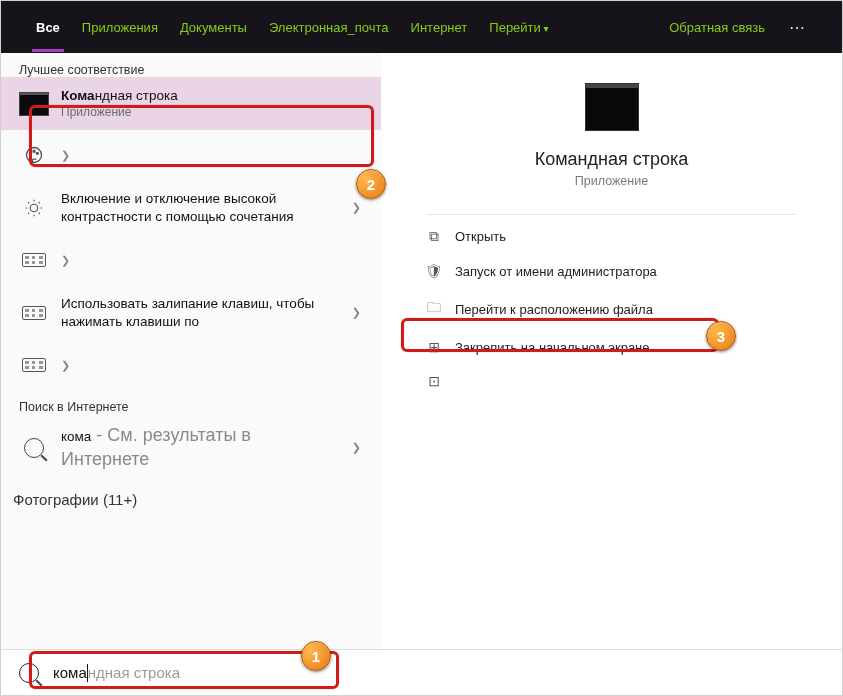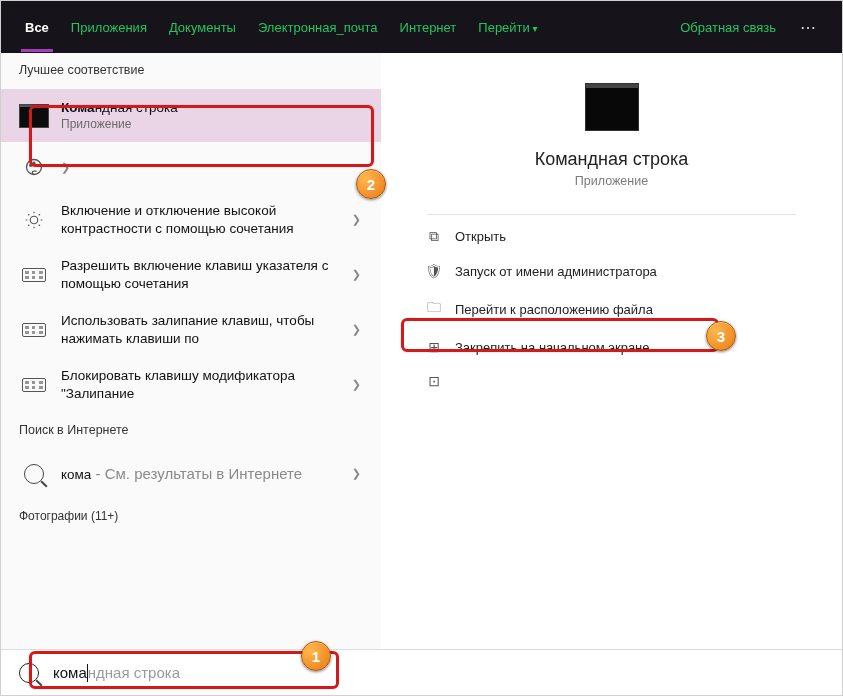--- a/index.html
+++ b/index.html
@@ -1,54 +1,54 @@
 <!DOCTYPE html>
 <html><head>
 <meta charset="utf-8">
 <style>
   * { box-sizing: border-box; margin: 0; padding: 0; }
   body { font-family: "Segoe UI", Arial, sans-serif; font-size: 13px; background: #fff; width: 843px; height: 696px; overflow: hidden; position: relative; }
   .window { background: #fff; border: 1px solid #d0d0d0; width: 843px; height: 696px; position: relative; }
 
   
-  .navbar { background: #17131a; color: #fff; height: 52px; display: flex; align-items: center; padding: 0 20px; gap: 14px; }
-  .nav-tab { color: #22c55e; font-size: 13px; padding: 6px 4px; cursor: pointer; position: relative; white-space: nowrap; }
+  .navbar { background: #17131a; color: #fff; height: 52px; display: flex; align-items: center; padding: 0 31px; gap: 14px; }
+  .nav-tab { color: #84cc16; font-size: 13px; padding: 6px 4px; cursor: pointer; position: relative; white-space: nowrap; }
   .nav-tab.active { color: #fff; font-weight: 600; }
   .nav-tab.active::after { content:""; position:absolute; left:0; right:0; bottom:-11px; height:3px; background:#a63bc0; }
   .nav-dropdown::after { content:" ▾"; font-size:10px; }
   .nav-spacer { flex:1; }
   .nav-ellipsis { color:#ddd; font-size:16px; padding:0 6px; cursor:pointer; }
 
   .content { display:flex; height: calc(100% - 52px - 46px); }
   .left-pane { width: 380px; background:#fafafa; overflow:hidden; position:relative; }
   .right-pane { flex:1; background:#fff; padding-top:30px; display:flex; flex-direction:column; align-items:center; position:relative; }
 
-  .section-header { padding: 10px 18px 12px; color:#333; font-size:12.5px; }
+  .section-header { padding: 10px 18px 0; color:#333; font-size:12.5px; }
   .result-item { display:flex; align-items:center; padding: 10px 16px 10px 18px; gap:12px; cursor:pointer; position:relative; }
   .result-item.selected { background:#e9d5e6; }
   .result-icon { width:30px; height:30px; flex:0 0 30px; display:flex; align-items:center; justify-content:center; font-size:16px; color:#444; }
   .result-text { flex:1; line-height:1.3; }
   .result-title { color:#111; font-size:13.5px; }
   .result-title .highlight { font-weight:700; }
   .result-sub { color:#6a6a6a; font-size:12px; }
   .chevron { color:#888; font-size:11px; padding-right:4px; }
 
   .cmd-icon-sm { width:30px; height:24px; background:#0c0c0c; border:1px solid #444; box-shadow: inset 0 2px 0 #555; }
 
   .settings-icon svg { width:20px; height:20px; }
   .kbd-icon { width:24px; height:14px; border:1.5px solid #555; border-radius:2px; position:relative; }
   .kbd-icon::before { content:""; position:absolute; inset:2px; border-top:3px dotted #555; border-bottom:3px dotted #555; border-left:3px dotted #555; border-right:3px dotted #555; opacity:.6; }
 
   .web-row { display:flex; align-items:center; padding:10px 16px 10px 18px; gap:12px; cursor:pointer; }
   .web-row .result-title { color:#111; }
-  .web-row .muted { color:#8a8a8a; font-size:15px; }
+  .web-row .muted { color:#8a8a8a; font-size:18px; }
   .search-glyph { width:20px; height:20px; border:1.8px solid #444; border-radius:50%; position:relative; margin:4px; }
   .search-glyph::after { content:""; position:absolute; width:8px; height:2px; background:#444; transform:rotate(45deg); right:-5px; bottom:-2px; }
 
-  .cat-header { padding: 10px 18px 4px; font-size:12px; color:#333; }
+  .cat-header { padding: 10px 12px 4px; font-size:15px; color:#333; }
 
   
   .preview-icon { width:54px; height:48px; background:#080808; border:1px solid #333; box-shadow: inset 0 4px 0 #444; margin-bottom:18px; }
   .preview-title { font-size:18px; color:#222; margin-bottom:4px; }
   .preview-sub { font-size:12.5px; color:#7a7a7a; }
   .divider { width:80%; border-top:1px solid #e2e2e2; margin:26px 0 4px; }
   .action-list { width:100%; padding:0 30px; }
   .action-row { display:flex; align-items:center; padding:9px 14px; gap:12px; cursor:pointer; font-size:13px; color:#222; border-radius:2px; }
   .action-ico { width:18px; flex:0 0 18px; text-align:center; color:#555; font-size:14px; }
 
@@ -123,42 +123,36 @@
         <div class="result-text">
             <div class="result-title">Включение и отключение высокой контрастности с помощью сочетания</div>
           </div>
         <div class="chevron">❯</div>
       </div>
 
       <div class="result-item">
         <div class="result-icon">
             <div class="kbd-icon"></div>
           </div>
-        <div class="result-text">
-            <div class="result-title">Разрешить включение клавиш указателя с помощью сочетания</div>
-          </div>
         <div class="chevron">❯</div>
       </div>
 
       <div class="result-item">
         <div class="result-icon">
             <div class="kbd-icon"></div>
           </div>
         <div class="result-text">
             <div class="result-title">Использовать залипание клавиш, чтобы нажимать клавиши по</div>
           </div>
         <div class="chevron">❯</div>
       </div>
 
       <div class="result-item">
         <div class="result-icon">
             <div class="kbd-icon"></div>
-          </div>
-        <div class="result-text">
-            <div class="result-title">Блокировать клавишу модификатора "Залипание</div>
           </div>
         <div class="chevron">❯</div>
       </div>
 
       <div class="section-header">Поиск в Интернете</div>
       <div class="web-row">
         <div class="result-icon">
             <div class="search-glyph"></div>
           </div>
         <div class="result-text">

